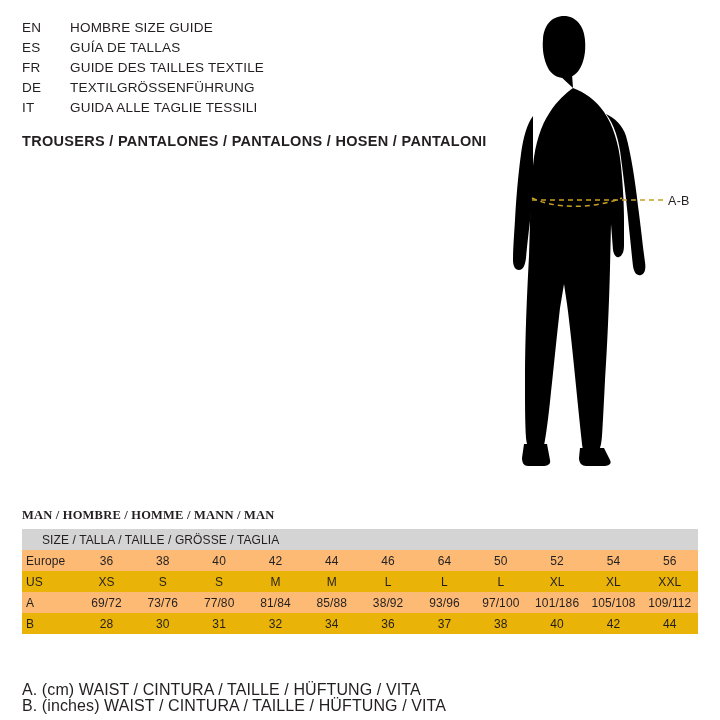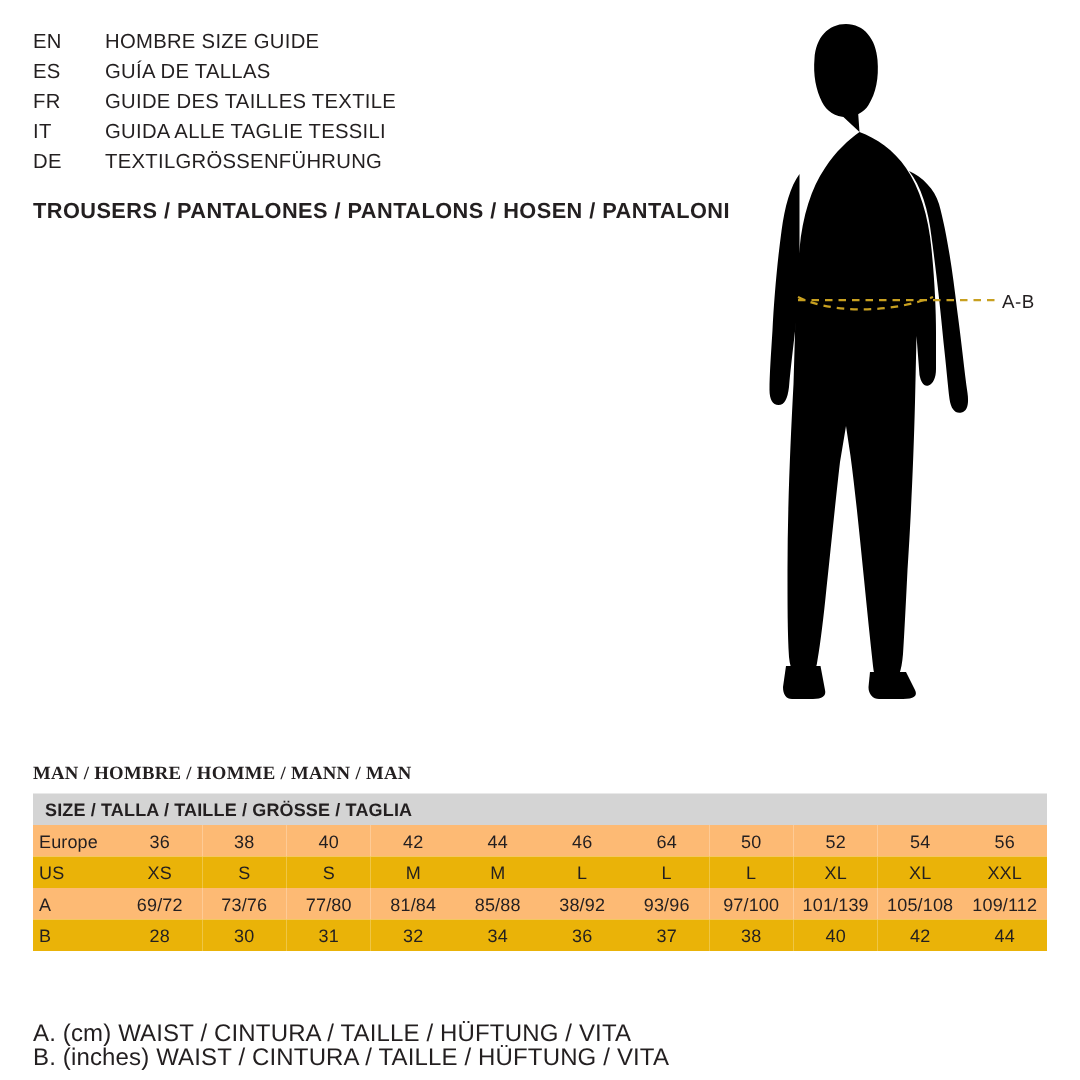--- a/index.html
+++ b/index.html
@@ -94,23 +94,23 @@
     text-align: center;
     letter-spacing: 0.1px;
   }
   table.size-table td.label-cell {
     text-align: left;
     padding-left: 4px;
     width: 108px;
   }
   tr.header-row td {
     background: #d4d4d4;
-    font-weight: bold;
+    font-weight: normal;
     text-align: left;
-    padding-left: 8px;
+    padding-left: 20px;
   }
   tr.row-alt td {
     background: #eab308;
   }
   tr.row-plain td {
     background: #fdba74;
   }
 
   .footnotes {
     position: absolute;
@@ -132,26 +132,26 @@
   </div>
   <div class="lang-row">
     <span class="lang-code">ES</span>
     <span class="lang-text">GUÍA DE TALLAS</span>
   </div>
   <div class="lang-row">
     <span class="lang-code">FR</span>
     <span class="lang-text">GUIDE DES TAILLES TEXTILE</span>
   </div>
   <div class="lang-row">
+    <span class="lang-code">DE</span>
+    <span class="lang-text">TEXTILGRÖSSENFÜHRUNG</span>
+  </div>
+  <div class="lang-row">
     <span class="lang-code">IT</span>
     <span class="lang-text">GUIDA ALLE TAGLIE TESSILI</span>
-  </div>
-  <div class="lang-row">
-    <span class="lang-code">DE</span>
-    <span class="lang-text">TEXTILGRÖSSENFÜHRUNG</span>
   </div>
 </div>
 
 <div class="garment-title">TROUSERS / PANTALONES / PANTALONS / HOSEN / PANTALONI</div>
 
 <div class="figure-area">
   <svg class="figure-svg" width="240" height="470" viewBox="0 0 240 470">
 
     <path fill="#000000" d="M84,8 C96,8 104,18 105,32 C106,44 104,54 99,62 C96,67 90,70 84,70 C77,70 71,66 68,60 C64,52 62,42 63,31 C64,17 72,8 84,8 Z"></path>
 
@@ -261,21 +261,21 @@
       <tr class="row-plain">
         <td class="label-cell">A</td>
         <td>69/72</td>
         <td>73/76</td>
         <td>77/80</td>
         <td>81/84</td>
         <td>85/88</td>
         <td>38/92</td>
         <td>93/96</td>
         <td>97/100</td>
-        <td>101/139</td>
+        <td>101/186</td>
         <td>105/108</td>
         <td>109/112</td>
       </tr>
 
       <tr class="row-alt">
         <td class="label-cell">B</td>
         <td>28</td>
         <td>30</td>
         <td>31</td>
         <td>32</td>

